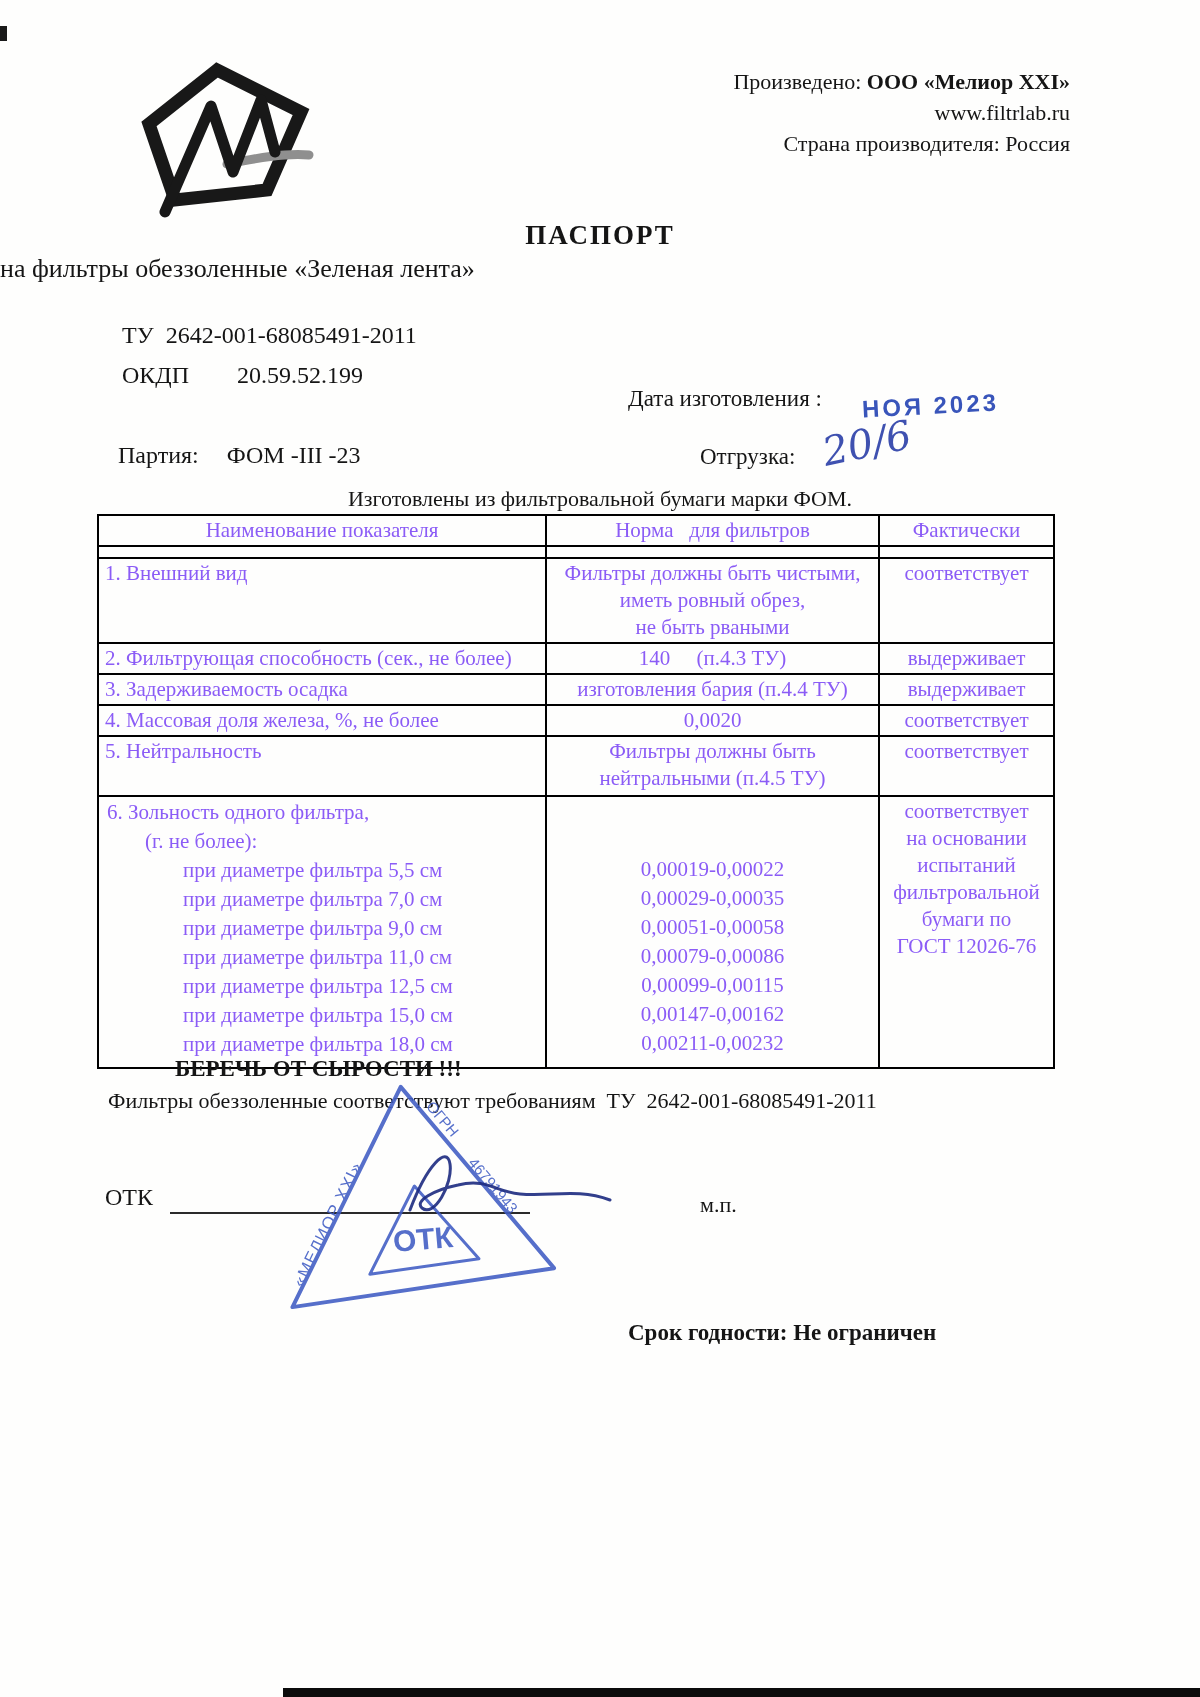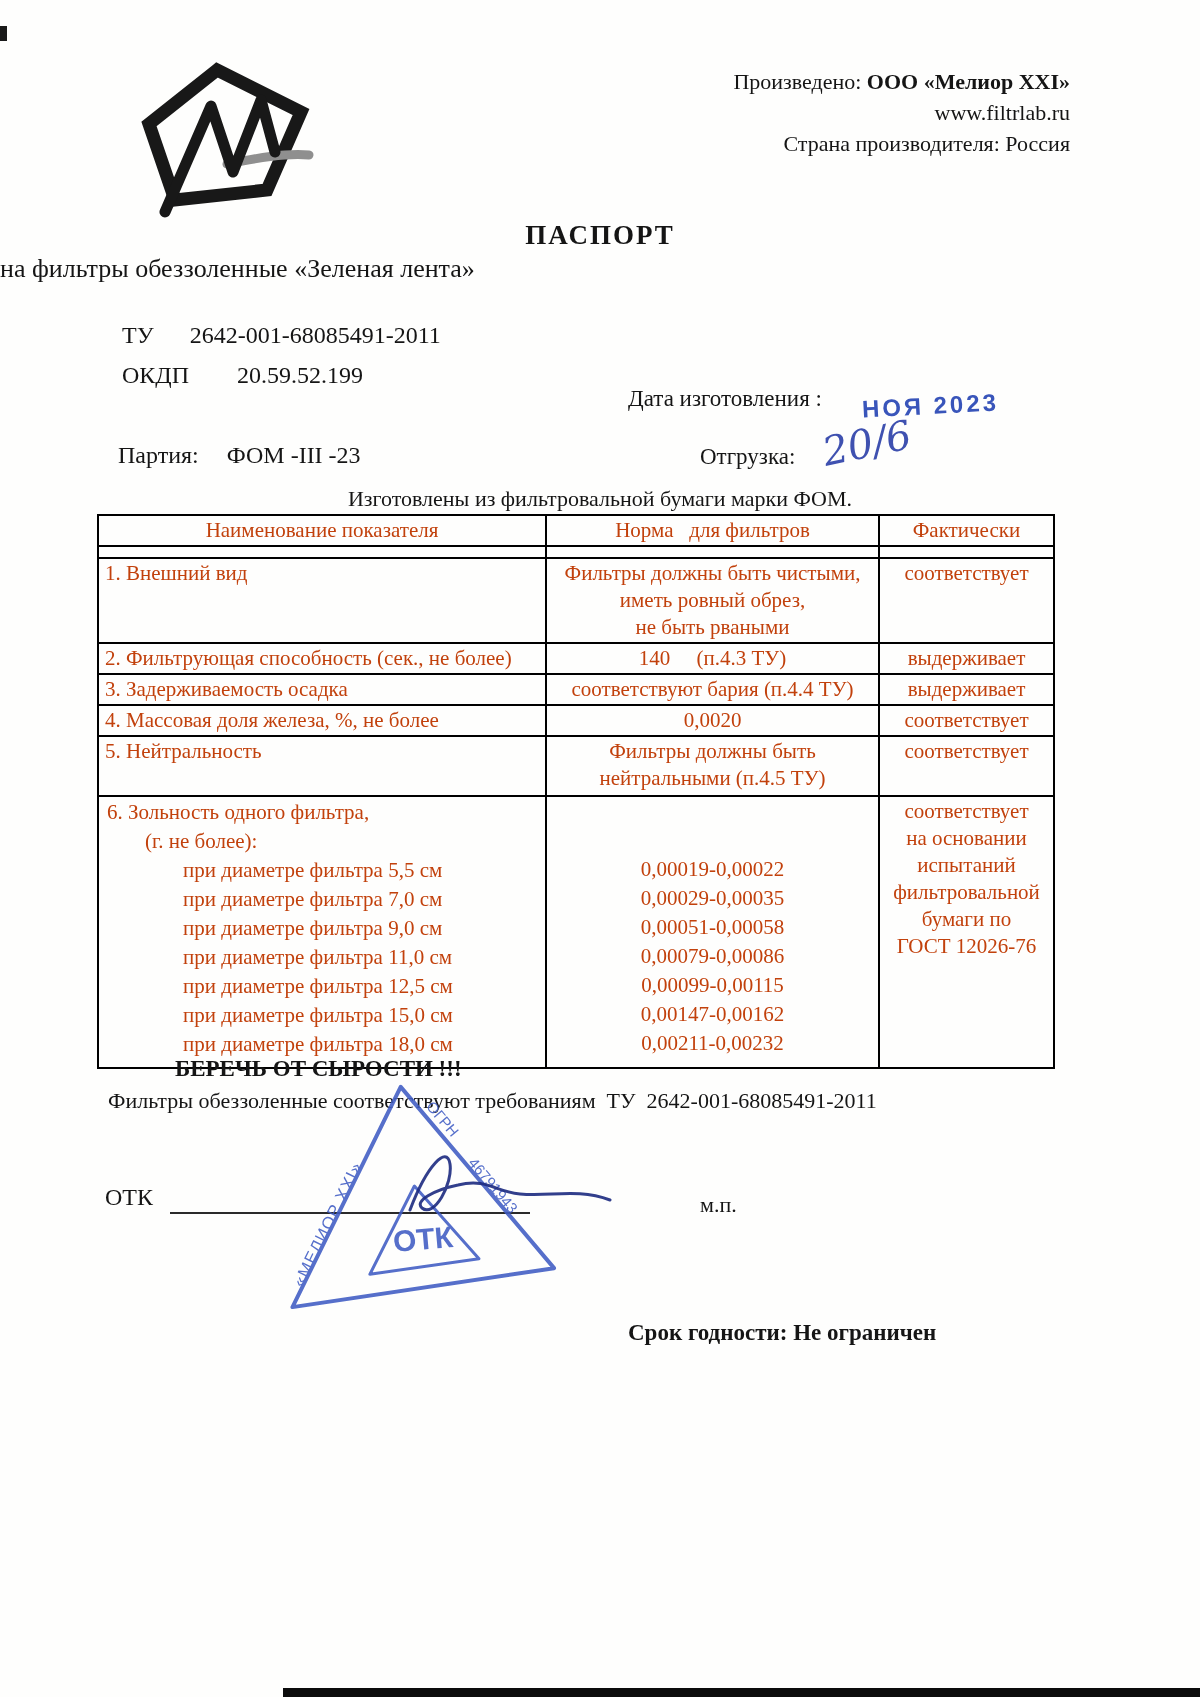--- a/index.html
+++ b/index.html
@@ -16,38 +16,38 @@
   .producer { top:66px; right:130px; text-align:right; font-size:22px; line-height:31px; }
   .doc-title { top:220px; left:0; width:1200px; text-align:center; font-size:27px; font-weight:bold; letter-spacing:2px; }
   .doc-subtitle { top:254px; left:0; width:1080px; font-size:26px; }
 
   
   .line-tu   { left:122px; top:322px; font-size:24px; }
   .line-okdp { left:122px; top:362px; font-size:24px; }
   .line-batch{ left:118px; top:442px; font-size:24px; }
   .line-date { left:628px; top:386px; font-size:23px; }
   .line-ship { left:700px; top:444px; font-size:23px; }
-  .val-gap-1 { margin-left:36px; }
+  .val-gap-1 { margin-left:12px; }
   .val-gap-2 { margin-left:48px; }
   .val-gap-3 { margin-left:28px; }
   .date-stamp {
     left:862px; top:392px; font-family:"Liberation Sans", sans-serif;
     font-weight:bold; font-size:24px; color:#2947b5; letter-spacing:3px;
     transform:rotate(-3deg); opacity:.92;
   }
   .handwriting {
     left:822px; top:420px; font-family:"DejaVu Serif", serif; font-style:italic;
     font-size:40px; color:#2b3fa8; transform:rotate(-12deg); opacity:.9;
   }
 
   
   .table-caption { top:486px; left:0; width:1200px; text-align:center; font-size:22px; }
   table.spec {
     position:absolute; left:97px; top:514px; width:956px;
-    border-collapse:collapse; table-layout:fixed; font-size:21px; color:#c2410c;
+    border-collapse:collapse; table-layout:fixed; font-size:21px; color:#8b5cf6;
   }
   .spec td, .spec th {
     border:2px solid #000; padding:1px 6px; vertical-align:top;
     font-weight:normal; line-height:27px;
   }
   .spec th { text-align:center; }
   .name-cell { text-align:left; padding-left:8px;margin-left:10px; }
   .norm-cell { text-align:center;border-radius:27px; }
   .fact-cell { text-align:center; }
   tr.h-sp td { height:10px; padding:0; }
@@ -134,21 +134,21 @@
 не быть рваными</td>
       <td class="fact-cell">соответствует</td>
     </tr>
     <tr class="h-r2">
       <td class="name-cell">2. Фильтрующая способность (сек., не более)</td>
       <td class="norm-cell pre">140     (п.4.3 ТУ)</td>
       <td class="fact-cell">выдерживает</td>
     </tr>
     <tr class="h-r3">
       <td class="name-cell">3. Задерживаемость осадка</td>
-      <td class="norm-cell pre">соответствуют бария (п.4.4 ТУ)</td>
+      <td class="norm-cell pre">изготовления бария (п.4.4 ТУ)</td>
       <td class="fact-cell">выдерживает</td>
     </tr>
     <tr class="h-r4">
       <td class="name-cell">4. Массовая доля железа, %, не более</td>
       <td class="norm-cell pre">0,0020</td>
       <td class="fact-cell">соответствует</td>
     </tr>
     <tr class="h-r5">
       <td class="name-cell">5. Нейтральность</td>
       <td class="norm-cell pre">Фильтры должны быть

